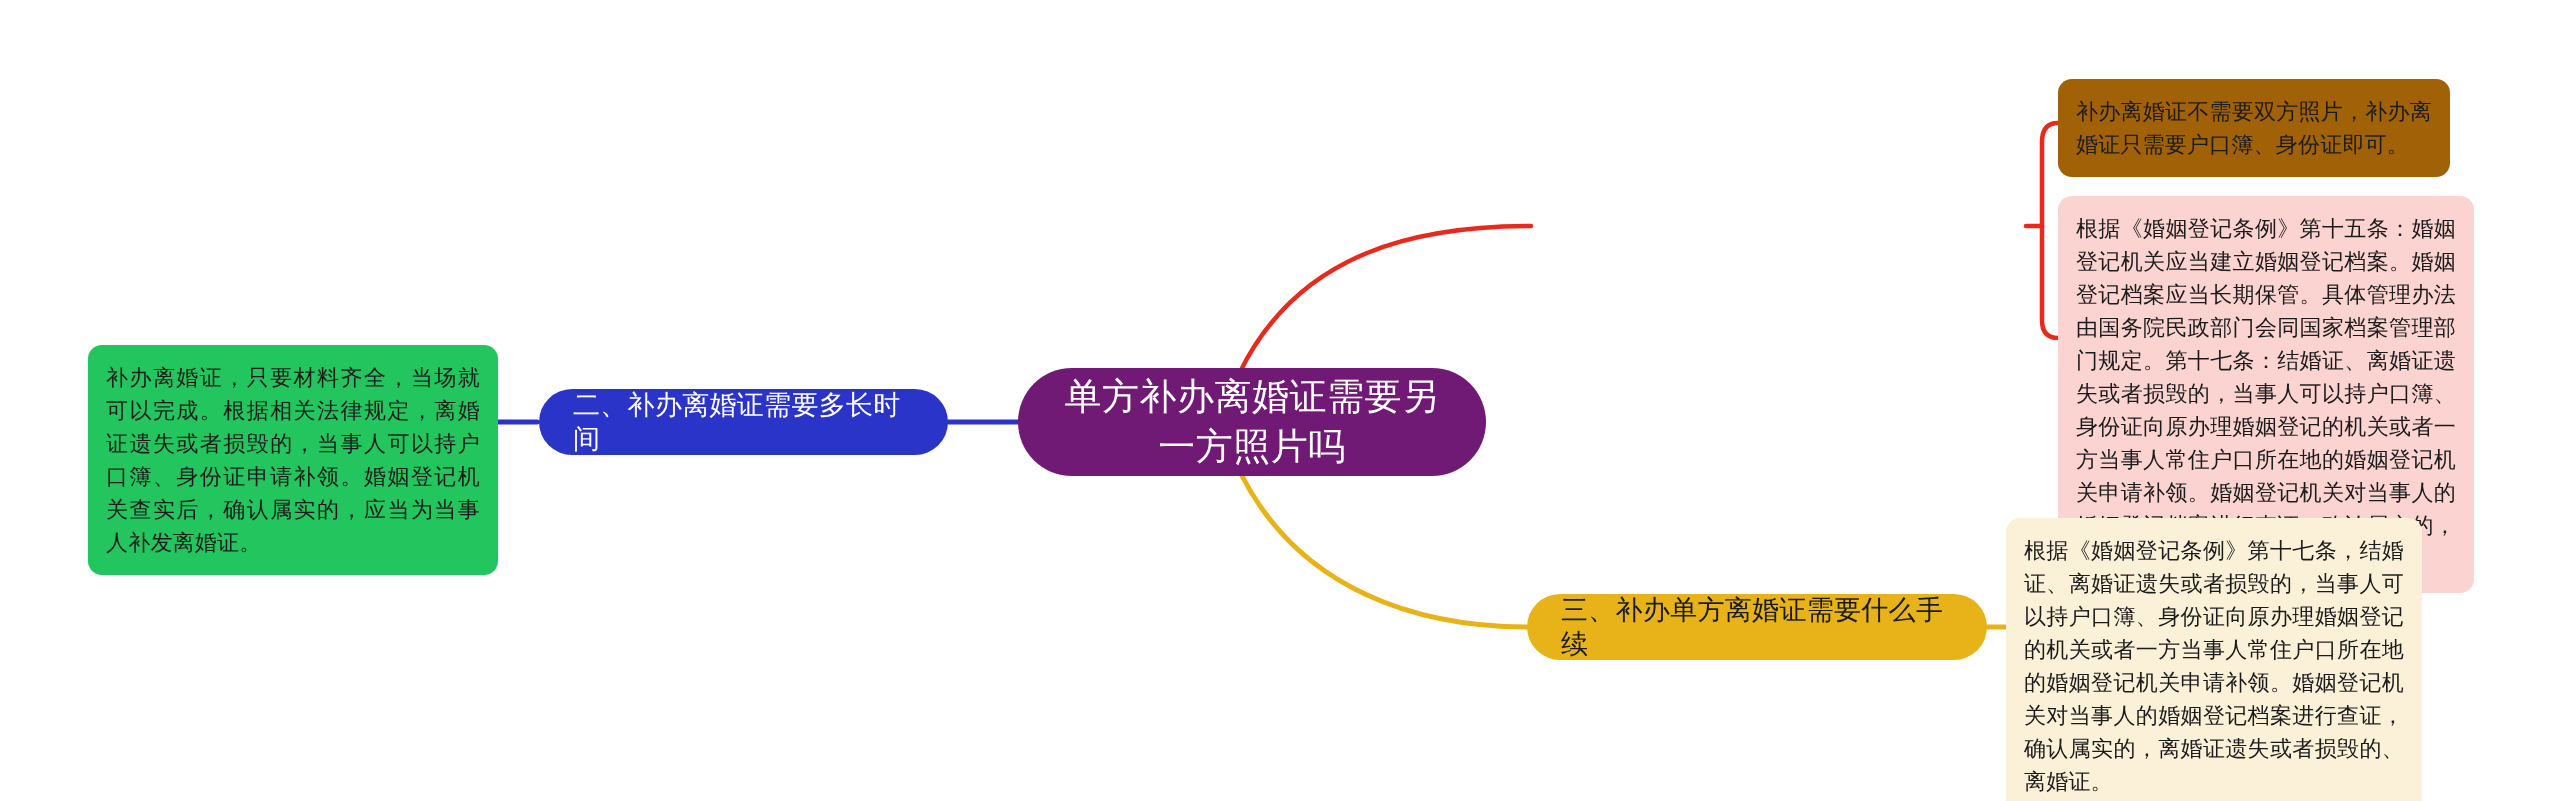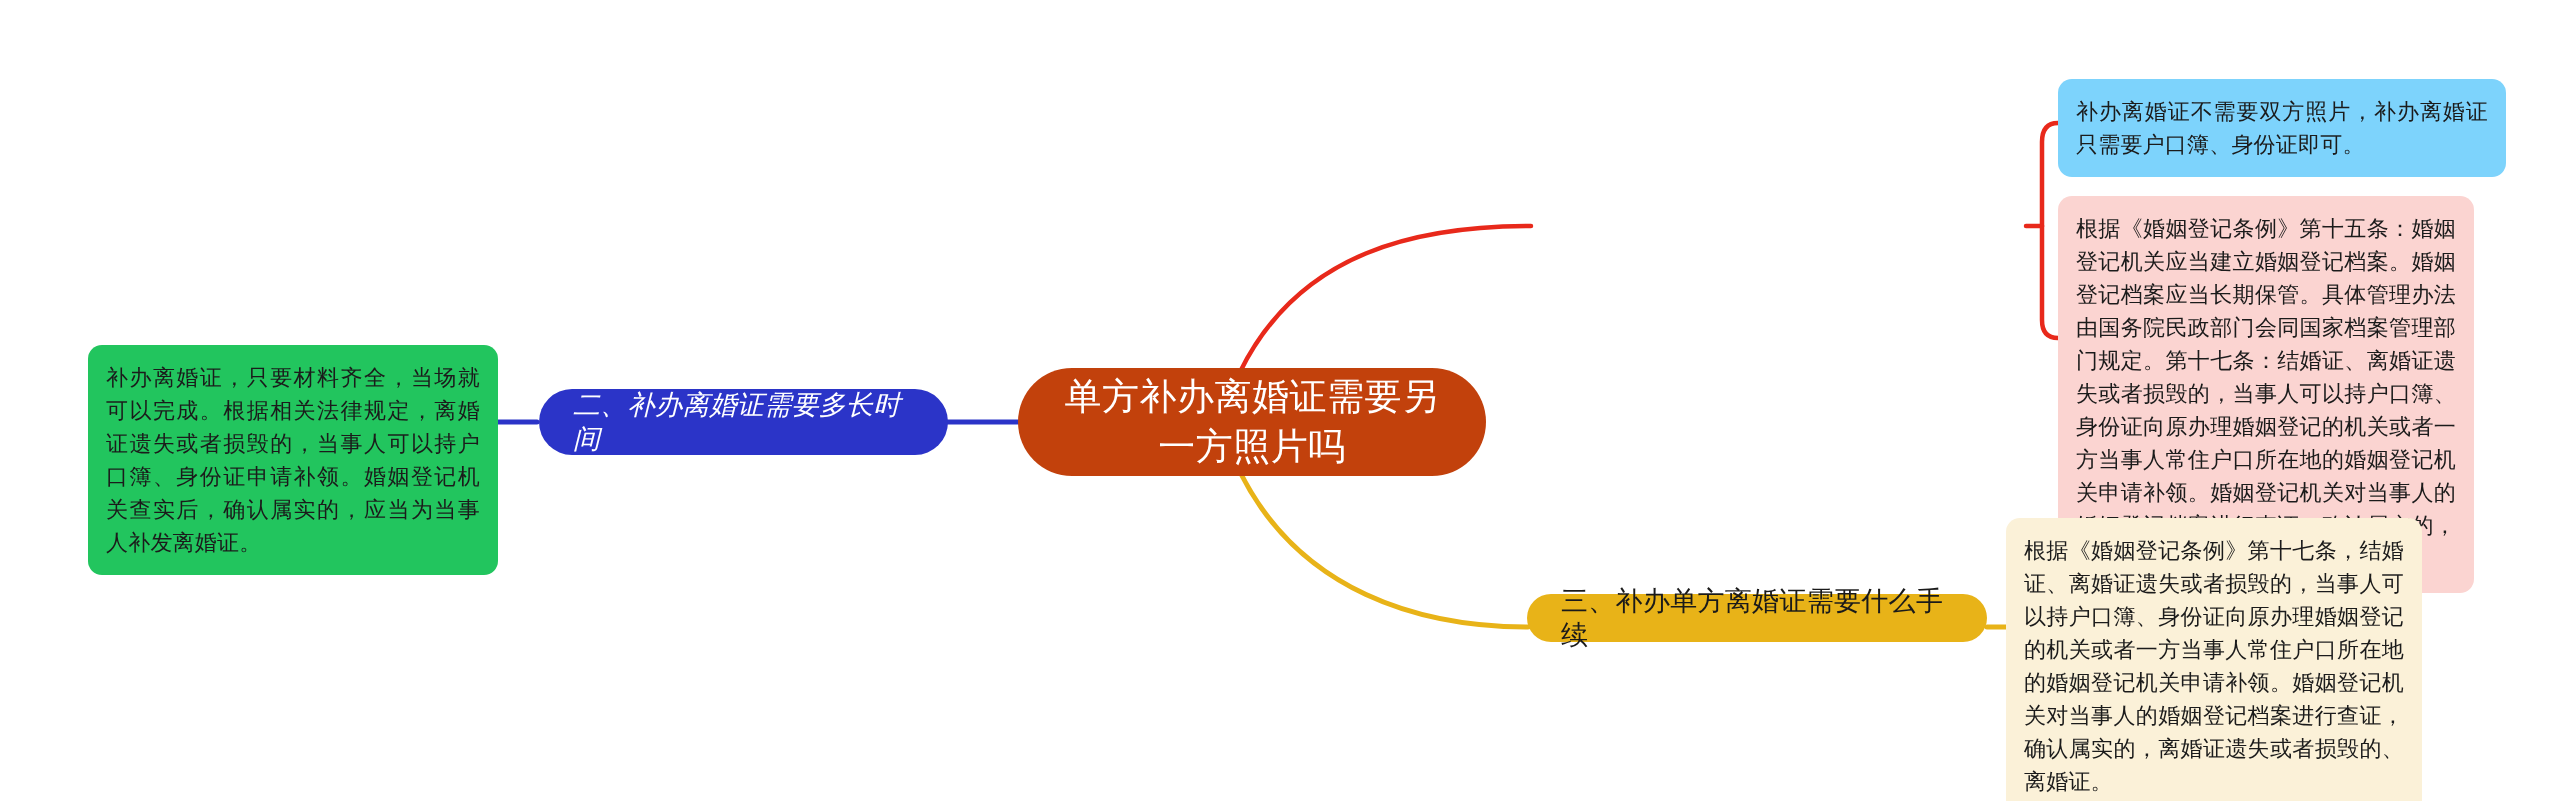--- a/index.html
+++ b/index.html
@@ -40,21 +40,21 @@
     display: block;
     width: 100%;
   }
 
   
   #root-node {
     left: 1018px;
     top: 368px;
     width: 468px;
     height: 108px;
-    background: #c2410c;
+    background: #701a75;
     border-radius: 54px;
     justify-content: center;
   }
   #root-node .node-text {
     color: #ffffff;
     font-size: 37px;
     line-height: 50px;
     text-align: center;
     padding: 0 42px;
     box-sizing: border-box;
@@ -85,27 +85,26 @@
   #branch-2 {
     left: 539px;
     top: 389px;
     width: 409px;
     height: 66px;
     background: #2b34c8;
   }
   #branch-2 .node-text {
     font-size: 27px;
     line-height: 34px;
-    font-style: italic;
   }
   #branch-3 {
     left: 1527px;
     top: 594px;
     width: 460px;
-    height: 48px;
+    height: 66px;
     background: #e8b318;
   }
   #branch-3 .node-text {
     color: #1a1a1a;
     font-size: 27px;
     line-height: 34px;
   }
 
   
   .leaf {
@@ -119,23 +118,23 @@
     line-height: 33px;
     color: #1b1b1b;
     letter-spacing: 0.2px;
     text-align: justify;
     text-justify: inter-ideograph;
   }
 
   #leaf-1a {
     left: 2058px;
     top: 79px;
-    width: 448px;
+    width: 392px;
     padding: 16px 18px 16px 18px;
-    background: #7dd3fc;
+    background: #a16207;
   }
   #leaf-1b {
     left: 2058px;
     top: 196px;
     width: 416px;
     padding: 16px 18px 18px 18px;
     background: #fbd4d1;
   }
   #leaf-2a {
     left: 88px;

